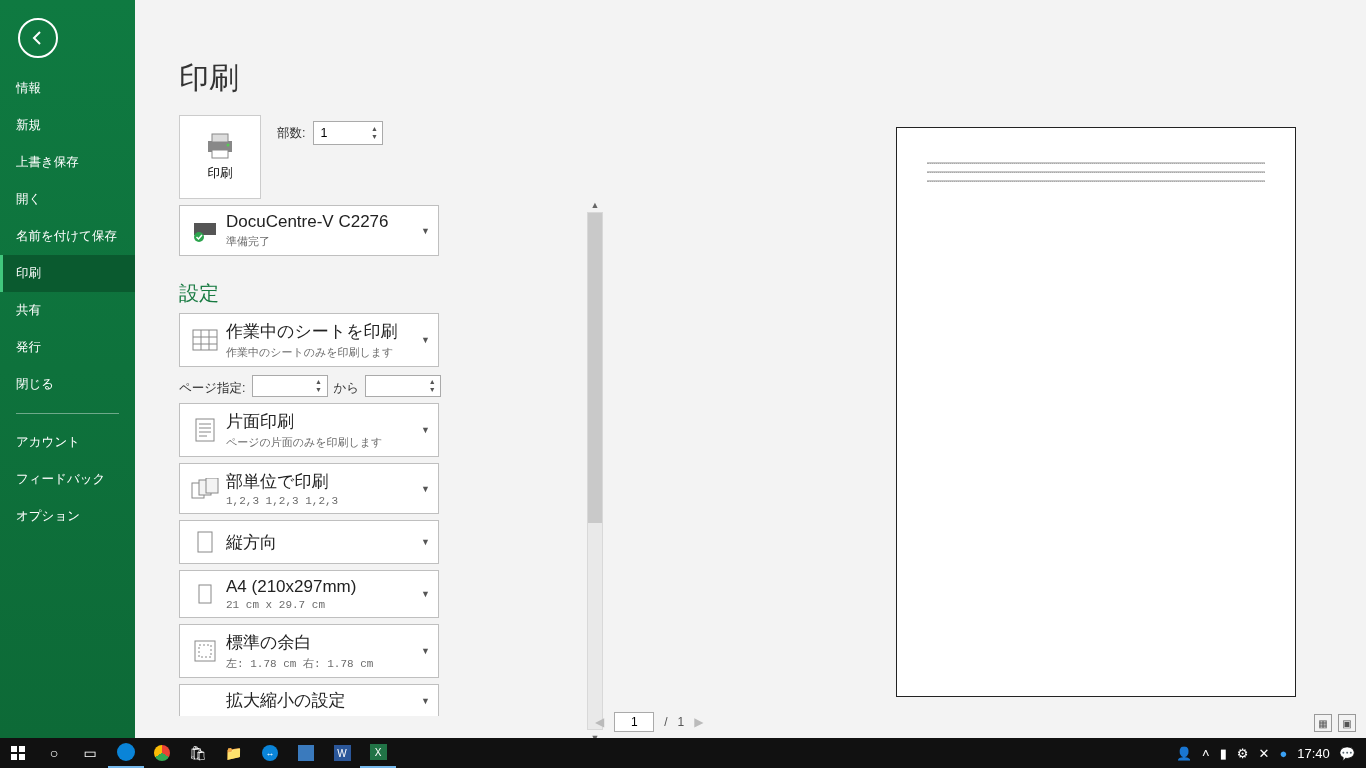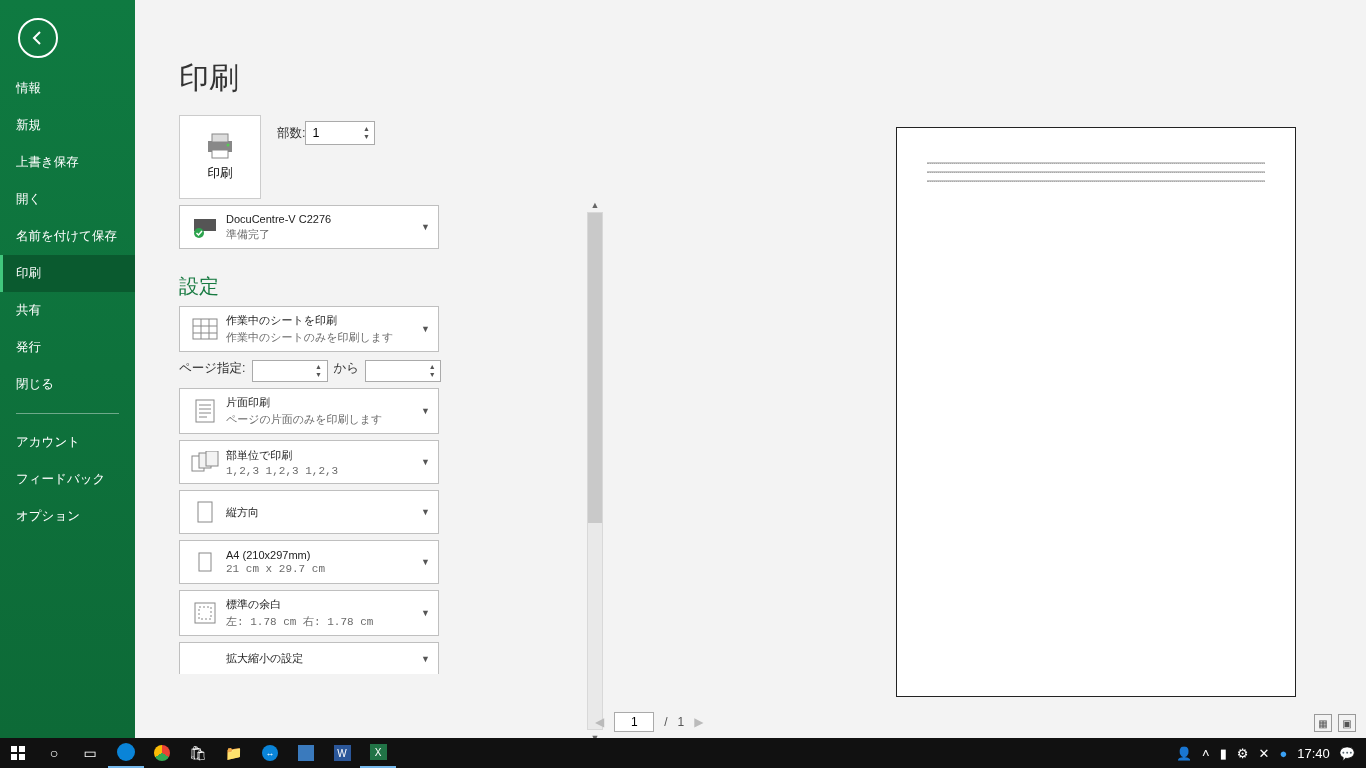--- a/index.html
+++ b/index.html
@@ -17,34 +17,34 @@
     .sb-divider { height:1px; background:rgba(255,255,255,.4); margin:10px 16px; }
     .content { position:absolute; left:135px; top:0; right:0; bottom:0; background:#f3f3f3; }
     .page-title { font-size:30px; color:#333; margin:58px 0 16px 44px; }
     .panel { margin-left:44px; width:420px; position:relative; }
     .scrollbar { position:absolute; left:452px; top:212px; width:16px; height:518px; background:#e9e9e9; border:1px solid #d8d8d8;}
     .scrollbar .thumb { position:absolute; top:0; left:0; right:0; height:310px; background:#c9c9c9;}
     .scrollbar .arrow { position:absolute; left:0; right:0; height:15px; text-align:center; font-size:9px; color:#666; line-height:15px;}
     .scrollbar .arrow.up{top:-15px;} .scrollbar .arrow.down{bottom:-17px;}
     .print-row { display:flex; align-items:flex-start; gap:16px; }
     .print-btn { width:82px; height:84px; border:1px solid #ccc; background:#fff; display:flex; flex-direction:column; align-items:center; justify-content:center; gap:6px; cursor:pointer;}
-    .copies-row { display:flex; align-items:center; margin-top:6px;}
+    .copies-row { display:flex; align-items:center; gap:8px; margin-top:6px;}
     .copies-label { font-size:12.5px; color:#333;}
     .spinner { width:70px; height:24px; border:1px solid #aaa; background:#fff; display:flex; align-items:center; position:relative;}
     .spinner input{ border:none; outline:none; width:50px; padding-left:6px; font-size:12.5px;}
     .spinner .spins { position:absolute; right:2px; top:1px; bottom:1px; width:12px; display:flex; flex-direction:column; justify-content:center; font-size:7px; color:#555; line-height:8px; text-align:center;}
     .section-h { color:#177a41; font-size:20px; margin-top:24px; position:relative;}
     .info-dot { position:absolute; right:170px; top:4px; width:16px;height:16px;border:1px solid #88b4da;border-radius:50%;color:#3a77b3;font-size:11px;text-align:center;line-height:14px;}
     .dd { width:260px; border:1px solid #bfbfbf; background:#fff; display:flex; align-items:center; padding:6px 8px; margin-top:6px; position:relative; cursor:pointer;}
     .dd .ico { width:34px; height:30px; display:flex; align-items:center; justify-content:center; margin-right:4px; flex-shrink:0;}
-    .dd .txt-main { font-size:11px; color:#222;}
+    .dd .txt-main { font-size:17px; color:#222;}
     .dd .txt-sub { font-size:11px; color:#6b6b6b; margin-top:2px;font-family:Liberation Mono, monospace;}
     .dd .chev { position:absolute; right:8px; top:50%; transform:translateY(-50%); font-size:9px; color:#555;}
     .link-right { display:block; width:260px; text-align:right; font-size:12px; color:#1a5aa8; text-decoration:underline; margin-top:6px; cursor:pointer;}
-    .pg-row { display:flex; align-items:flex-start; gap:6px; font-size:12.5px; color:#333; margin-top:8px;}
+    .pg-row { display:flex; align-items:flex-end; gap:6px; font-size:12.5px; color:#333; margin-top:8px;}
     .pg-row .spinner{width:76px;height:22px;}
     .preview { position:absolute; right:70px; top:127px; width:400px; height:570px; background:#fff; border:1.5px solid #222;}
     .preview-lines { position:absolute; top:34px; left:30px; right:30px; }
     .preview-lines div { height:2px; background:#c7c7c7; margin-bottom:7px; border-bottom:1px dotted #aaa;}
     .preview-foot { position:absolute; bottom:6px; left:460px; display:flex; align-items:center; gap:10px; font-size:12px; color:#555;}
     .preview-foot input{ width:40px; height:20px; border:1px solid #aaa; text-align:center; font-size:12px;}
     .zoom-ctl { position:absolute; right:10px; bottom:6px; display:flex; gap:6px;}
     .zoom-ctl span{ width:18px; height:18px; border:1px solid #999; display:flex;align-items:center;justify-content:center; font-size:10px; color:#555; cursor:pointer;}
     .taskbar { position:absolute; left:0; bottom:0; width:1366px; height:30px; background:#111; display:flex; align-items:center; }
     .tb-left { display:flex; align-items:center;}

